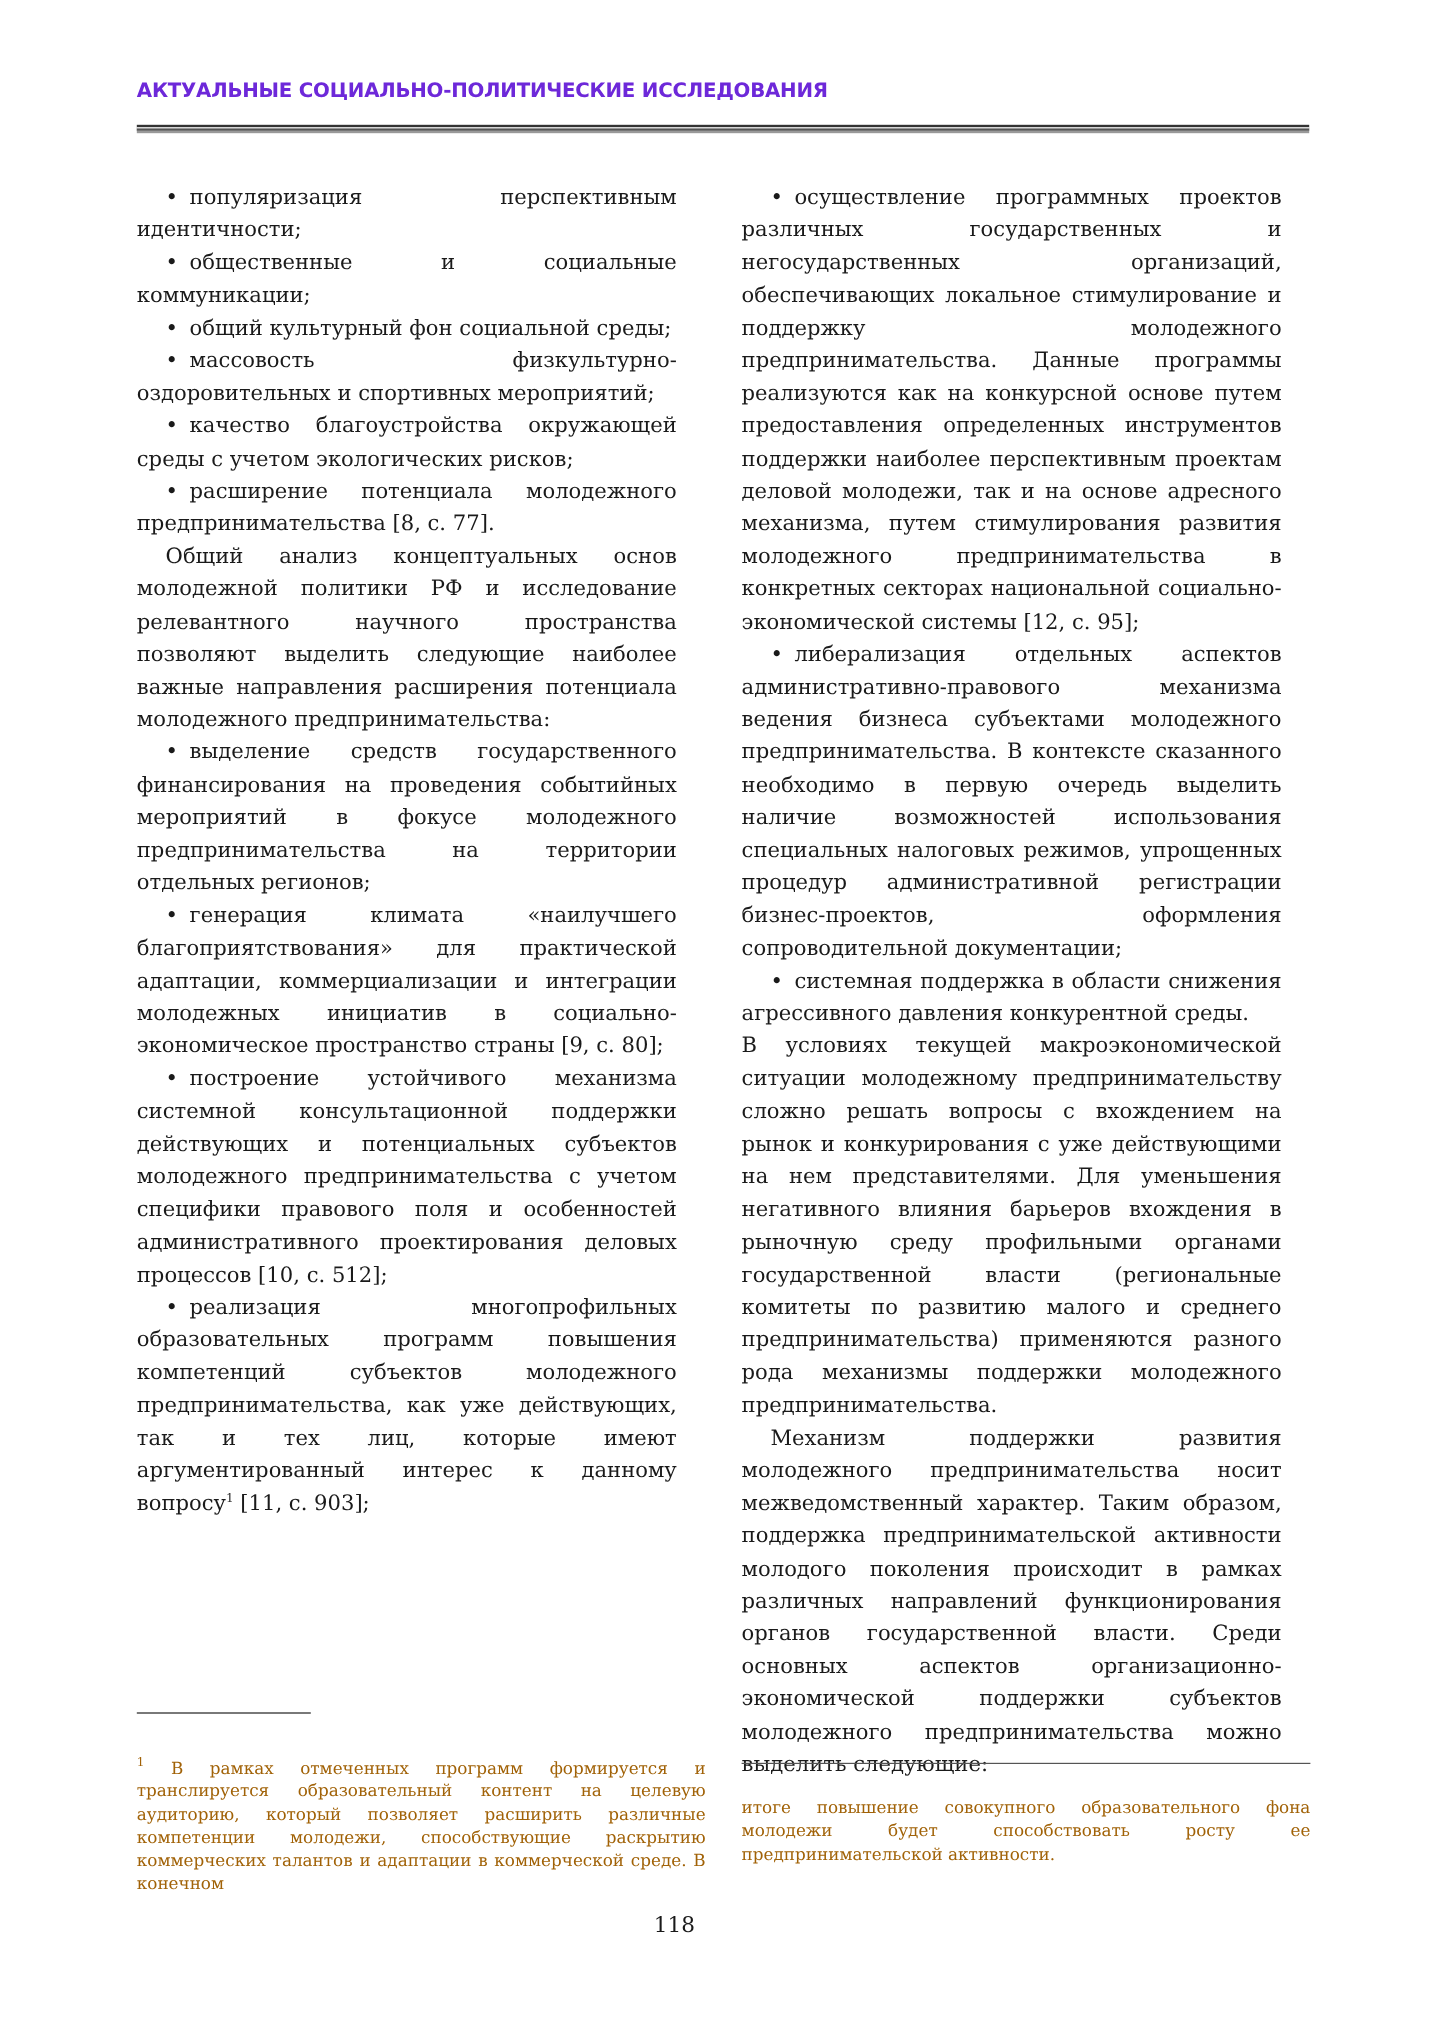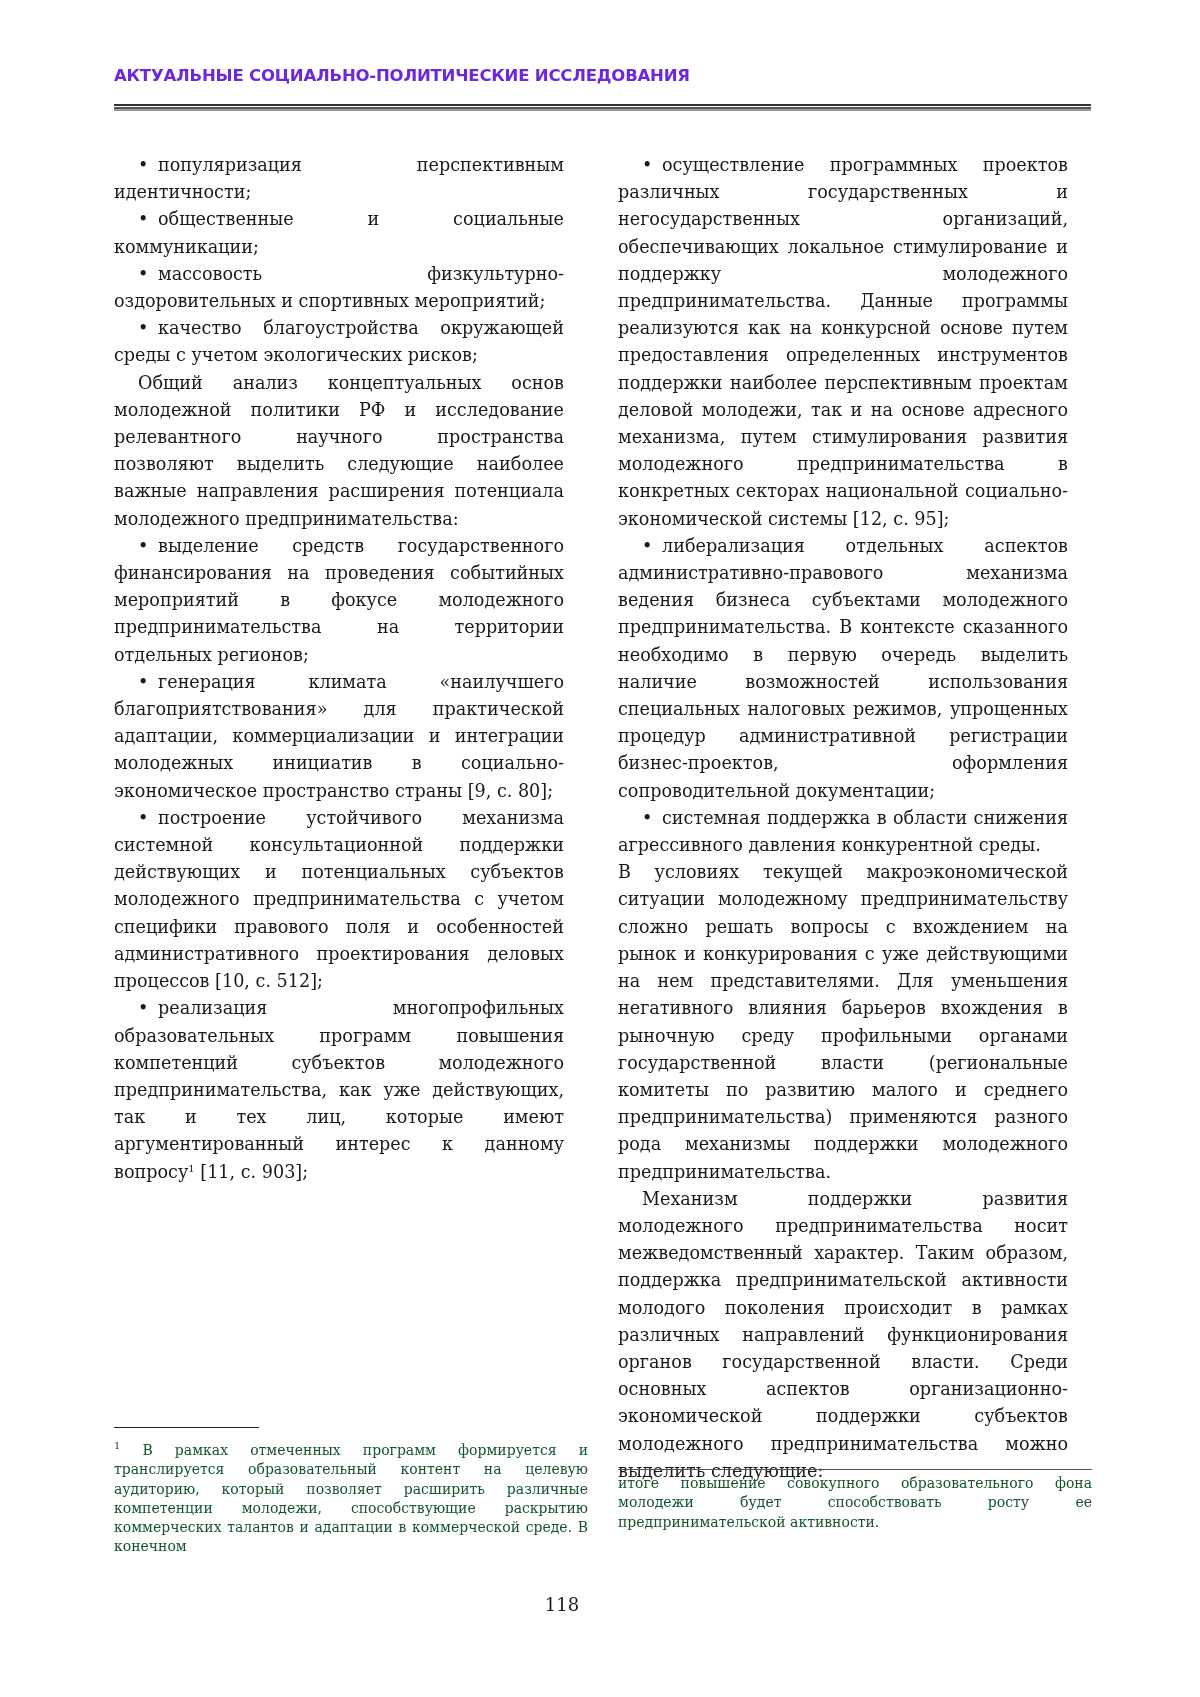--- a/index.html
+++ b/index.html
@@ -34,41 +34,43 @@
   .fn-rule-left {
     position: absolute; left: 114px; top: 1427px; width: 145px; height: 0;
     border-top: 1.5px solid #222;
   }
   .fn-rule-right {
     position: absolute; left: 618px; top: 1469px; width: 474px; height: 0;
     border-top: 1.5px solid #555;
   }
   .footnote {
     position: absolute; font-size: 14px; line-height: 19.3px;
-    text-align: justify; width: 474px; color: #14532d;
+    text-align: justify; width: 474px; color: #a16207; margin-top: 24px;
   }
   .fn-left { left: 114px; top: 1441px; width: 474px; }
   .fn-right { left: 618px; top: 1474px; }
   sup { font-size: 10px; line-height: 0; vertical-align: 6px; }
   .page-number {
     position: absolute; left: 0; width: 1124px; top: 1594px;
     text-align: center; font-size: 18px;
   }
 </style>
 </head>
 <body>
 
 <div class="running-head">АКТУАЛЬНЫЕ СОЦИАЛЬНО-ПОЛИТИЧЕСКИЕ ИССЛЕДОВАНИЯ</div>
 <div class="head-rule"></div>
 
 <div class="column col-left">
   <p class="bullet-item"><span class="bullet">•</span><span>популяризация перспективным идентичности;</span></p>
   <p class="bullet-item"><span class="bullet">•</span><span>общественные и социальные коммуникации;</span></p>
+  <p class="bullet-item"><span class="bullet">•</span><span>общий культурный фон социальной среды;</span></p>
   <p class="bullet-item"><span class="bullet">•</span><span>массовость физкультурно-оздоровительных и спортивных мероприятий;</span></p>
   <p class="bullet-item"><span class="bullet">•</span><span>качество благоустройства окружающей среды с учетом экологических рисков;</span></p>
+  <p class="bullet-item"><span class="bullet">•</span><span>расширение потенциала молодежного предпринимательства [8, с. 77].</span></p>
   <p>Общий анализ концептуальных основ молодежной политики РФ и исследование релевантного научного пространства позволяют выделить следующие наиболее важные направления расширения потенциала молодежного предпринимательства:</p>
   <p class="bullet-item"><span class="bullet">•</span><span>выделение средств государственного финансирования на проведения событийных мероприятий в фокусе молодежного предпринимательства на территории отдельных регионов;</span></p>
   <p class="bullet-item"><span class="bullet">•</span><span>генерация климата «наилучшего благоприятствования» для практической адаптации, коммерциализации и интеграции молодежных инициатив в социально-экономическое пространство страны [9, с. 80];</span></p>
   <p class="bullet-item"><span class="bullet">•</span><span>построение устойчивого механизма системной консультационной поддержки действующих и потенциальных субъектов молодежного предпринимательства с учетом специфики правового поля и особенностей административного проектирования деловых процессов [10, с. 512];</span></p>
   <p class="bullet-item"><span class="bullet">•</span><span>реализация многопрофильных образовательных программ повышения компетенций субъектов молодежного предпринимательства, как уже действующих, так и тех лиц, которые имеют аргументированный интерес к данному вопросу</span><sup>1</sup><span> [11, с. 903];</span></p>
 </div>
 
 <div class="column col-right">
   <p class="bullet-item"><span class="bullet">•</span><span>осуществление программных проектов различных государственных и негосударственных организаций, обеспечивающих локальное стимулирование и поддержку молодежного предпринимательства. Данные программы реализуются как на конкурсной основе путем предоставления определенных инструментов поддержки наиболее перспективным проектам деловой молодежи, так и на основе адресного механизма, путем стимулирования развития молодежного предпринимательства в конкретных секторах национальной социально-экономической системы [12, с. 95];</span></p>
   <p class="bullet-item"><span class="bullet">•</span><span>либерализация отдельных аспектов административно-правового механизма ведения бизнеса субъектами молодежного предпринимательства. В контексте сказанного необходимо в первую очередь выделить наличие возможностей использования специальных налоговых режимов, упрощенных процедур административной регистрации бизнес-проектов, оформления сопроводительной документации;</span></p>

